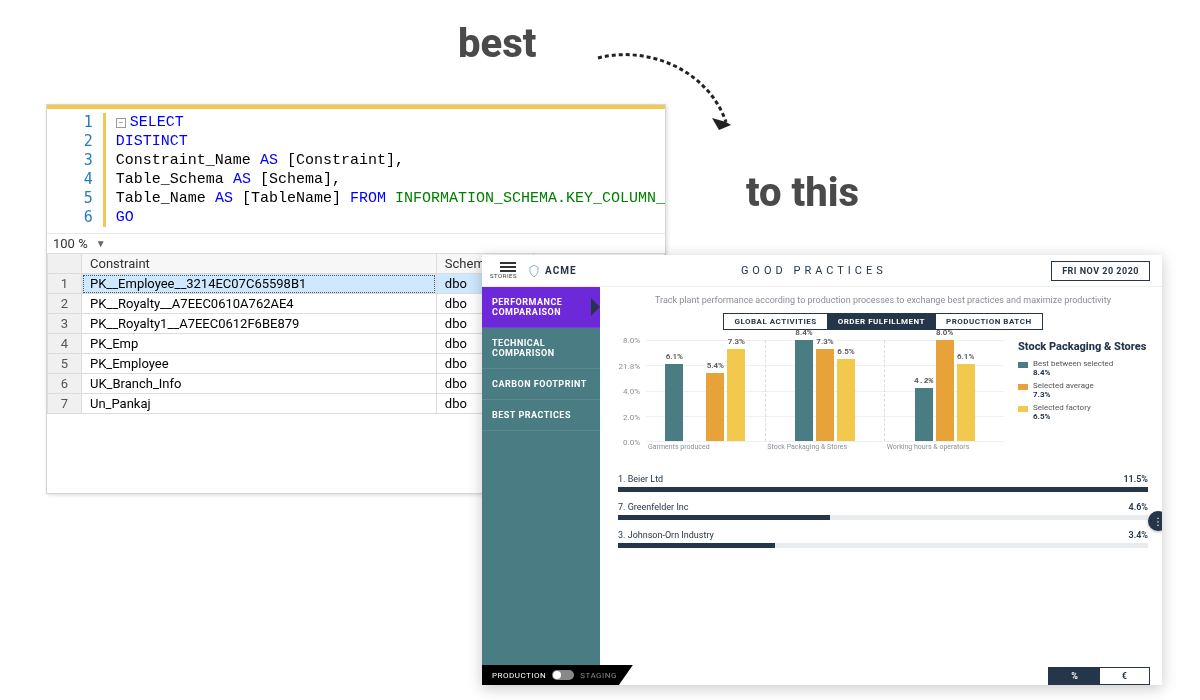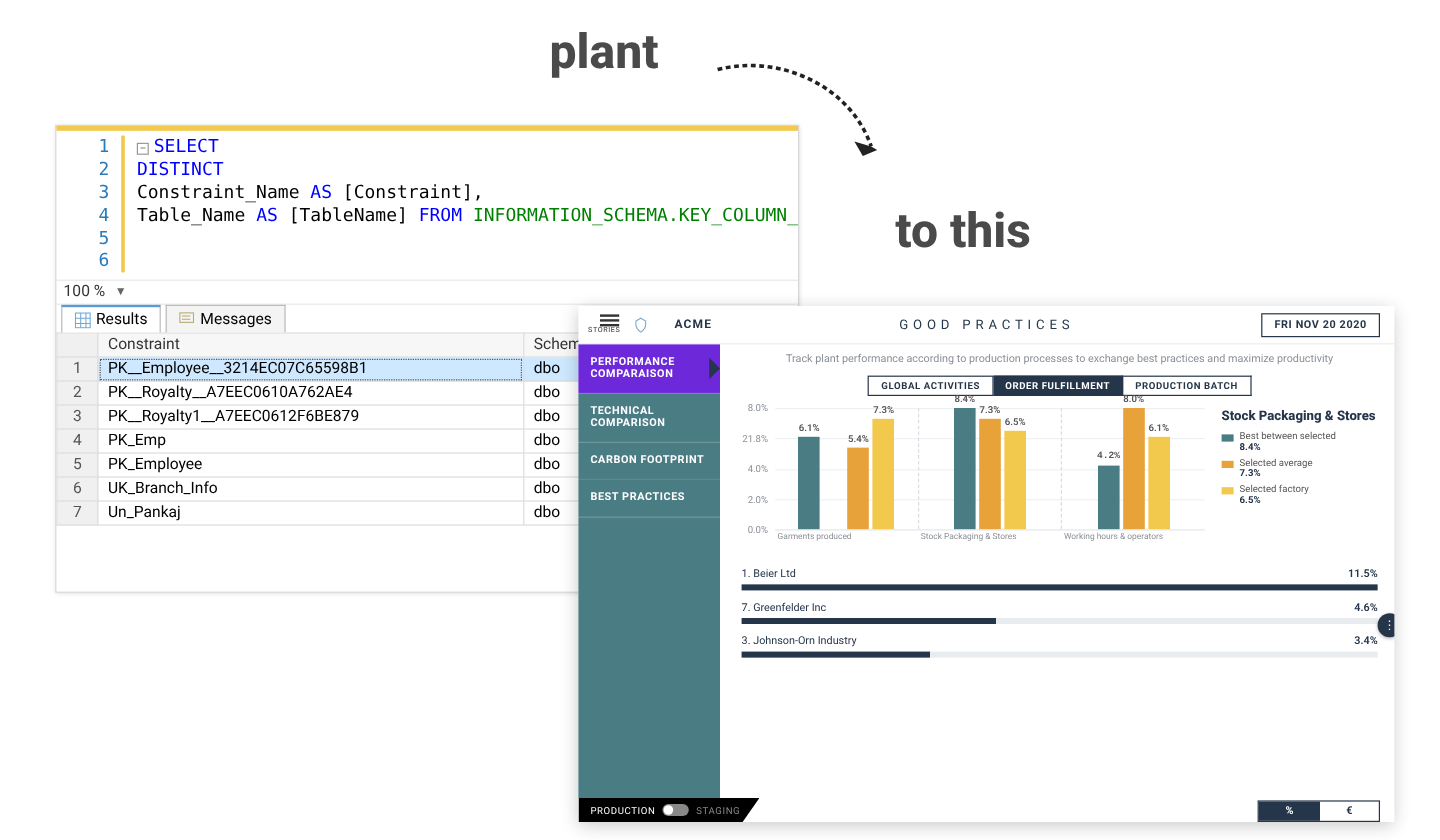--- a/index.html
+++ b/index.html
@@ -5,21 +5,21 @@
   * { box-sizing: border-box; margin: 0; padding: 0; }
   body { font-family: -apple-system, Segoe UI, Roboto, Arial, sans-serif; width: 1200px; height: 700px; background: #fff; overflow: hidden; position: relative; }
 
   
   .sql-panel { position: absolute; left: 46px; top: 104px; width: 620px; height: 390px; background: #fff; border: 1px solid #d6d6d6; box-shadow: 1px 1px 4px rgba(0,0,0,.15); }
   .sql-panel::before { content:""; position:absolute; left:0; right:0; top:0; height:4px; background:#f2c94c; }
   .code-area { display: flex; font-family: Consolas, monospace; font-size: 15px; padding: 8px 0 6px 0; }
   .gutter { width: 56px; text-align: right; padding-right: 10px; color: #2a7bb8; user-select: none; }
   .gutter div { height: 19px; line-height: 19px; }
   .code { border-left: 3px solid #f2c94c; padding-left: 10px; }
-  .code .ln { height: 19px; line-height: 19px; white-space: pre; }
+  .code .ln { height: 19px; line-height: 19px; white-space: pre; font-family: Liberation Mono, monospace; }
   .kw { color: #0000ff; }
   .id { color: #000; }
   .sys { color: #008000; }
   .fold { display:inline-block; width:10px; height:10px; border:1px solid #999; font-size:8px; line-height:8px; text-align:center; color:#666; margin-right:4px; transform:translateY(-1px); }
 
   .zoom-row { display:flex; align-items:center; gap:8px; padding:2px 6px; font-size:13px; color:#333; border-top:1px solid #e8e8e8; }
   .zoom-row .dd { font-size:10px; color:#666; }
 
   .tabs-row { display:flex; gap:4px; padding:0 4px; border-top:1px solid #e8e8e8; }
   .tab { display:flex; align-items:center; gap:4px; padding:3px 10px; font-size:13px; border:1px solid #bbb; border-bottom:none; background:#f4f4f4; }
@@ -38,21 +38,21 @@
   .h-this { position:absolute; left:458px; top:20px; font-size:40px; font-weight:800; color:#4a4a4a; }
   .h-tothis { position:absolute; left:746px; top:169px; font-size:40px; font-weight:800; color:#4a4a4a; }
   .arrow { position:absolute; left:588px; top:40px; }
 
   
   .dash { position:absolute; left:482px; top:255px; width:680px; height:430px; background:#fff; box-shadow:0 3px 14px rgba(0,0,0,.22); font-size:10px; color:#2c3440; }
   .dash-top { display:flex; align-items:center; height:32px; padding:0 12px 0 8px; border-bottom:1px solid #eee; }
   .hamb { display:flex; flex-direction:column; gap:2px; margin-right:2px; }
   .hamb span { display:block; width:16px; height:2px; background:#333; }
   .hamb-lbl { font-size:6px; letter-spacing:.5px; color:#333; margin-right:10px; }
-  .brand { display:flex; align-items:center; gap:21px; font-weight:700; font-size:10px; letter-spacing:1px; color:#25364a; }
+  .brand { display:flex; align-items:center; gap:4px; font-weight:700; font-size:10px; letter-spacing:1px; color:#25364a; }
   .brand svg { width:14px; height:14px; }
   .dash-title { flex:1; text-align:center; letter-spacing:4px; font-size:11px; color:#25364a; }
   .date-pill { border:1px solid #25364a; padding:4px 10px; font-size:9px; font-weight:700; color:#25364a; letter-spacing:.5px; }
 
   .dash-body { display:flex; height:calc(100% - 32px - 20px); }
   .side { width:118px; display:flex; flex-direction:column; }
   .side .item { flex:0 0 auto; padding:10px 10px; background:#4a7c84; color:#fff; font-size:9px; font-weight:700; letter-spacing:.5px; border-bottom:1px solid rgba(255,255,255,.1); position:relative; }
   .side .item.active { background:#6d28d9; }
   .side .item.active::after { content:""; position:absolute; right:-9px; top:50%; transform:translateY(-50%); border:9px solid transparent; border-left-color:#25364a; }
   .side .filler { flex:1; background:#4a7c84; }
@@ -98,67 +98,49 @@
   .tog { width:22px; height:10px; border-radius:10px; background:#888; position:relative; }
   .tog::after { content:""; position:absolute; left:1px; top:1px; width:8px; height:8px; border-radius:50%; background:#fff; }
   .env .off { color:#888; }
   .unit-sw { margin-left:auto; margin-right:12px; display:flex; border:1px solid #25364a; }
   .unit-sw div { padding:3px 22px; font-size:9px; font-weight:700; color:#25364a; }
   .unit-sw .on { background:#25364a; color:#fff; }
 </style>
 </head>
 <body>
 
-<div class="h-this">plant</div>
+<div class="h-this">best</div>
 <div class="h-tothis">to this</div>
 <svg class="arrow" width="160" height="110">
   <path d="M10,18 C60,5 120,30 138,82" fill="none" stroke="#222" stroke-width="3" stroke-dasharray="4 3"></path>
   <path d="M138,82 l-14,-4 l7,12 l12,-5 z" fill="#222"></path>
 </svg>
 
 <div class="sql-panel">
   <div class="code-area">
     <div class="gutter">
         <div>1</div>
         <div>2</div>
         <div>3</div>
         <div>4</div>
         <div>5</div>
         <div>6</div>
       </div>
     <div class="code">
         <div class="ln"><span class="fold">−</span><span class="kw">SELECT</span></div>
         <div class="ln"><span class="kw">DISTINCT</span></div>
         <div class="ln"><span class="id">Constraint_Name </span><span class="kw">AS</span><span class="id"> [Constraint],</span></div>
+        <div class="ln"><span class="id">Table_Schema </span><span class="kw">AS</span><span class="id"> [Schema],</span></div>
         <div class="ln"><span class="id">Table_Name </span><span class="kw">AS</span><span class="id"> [TableName] </span><span class="kw">FROM</span><span class="id"> </span><span class="sys">INFORMATION_SCHEMA.KEY_COLUMN_</span></div>
+        <div class="ln"><span class="kw">GO</span></div>
       </div>
   </div>
   <div class="zoom-row">
     <span>100 %</span>
     <span class="dd">▼</span>
-  </div>
-  <div class="tabs-row">
-    <div class="tab active">
-      <svg class="ic" viewBox="0 0 16 16">
-          <rect x="1" y="1" width="14" height="14" fill="none" stroke="#6fa8d8"></rect>
-          <line x1="1" y1="6" x2="15" y2="6" stroke="#6fa8d8"></line>
-          <line x1="1" y1="11" x2="15" y2="11" stroke="#6fa8d8"></line>
-          <line x1="6" y1="1" x2="6" y2="15" stroke="#6fa8d8"></line>
-          <line x1="11" y1="1" x2="11" y2="15" stroke="#6fa8d8"></line>
-        </svg>
-      <span>Results</span>
-    </div>
-    <div class="tab">
-      <svg class="ic" viewBox="0 0 16 16">
-          <rect x="1" y="2" width="13" height="9" fill="none" stroke="#b8a86a"></rect>
-          <line x1="3" y1="5" x2="11" y2="5" stroke="#b8a86a"></line>
-          <line x1="3" y1="8" x2="11" y2="8" stroke="#b8a86a"></line>
-        </svg>
-      <span>Messages</span>
-    </div>
   </div>
   <div class="grid">
     <table>
       <thead>
           <tr>
         <th class="rownum"></th>
         <th>Constraint</th>
         <th>Schema</th>
         <th>TableName</th>
       </tr>

